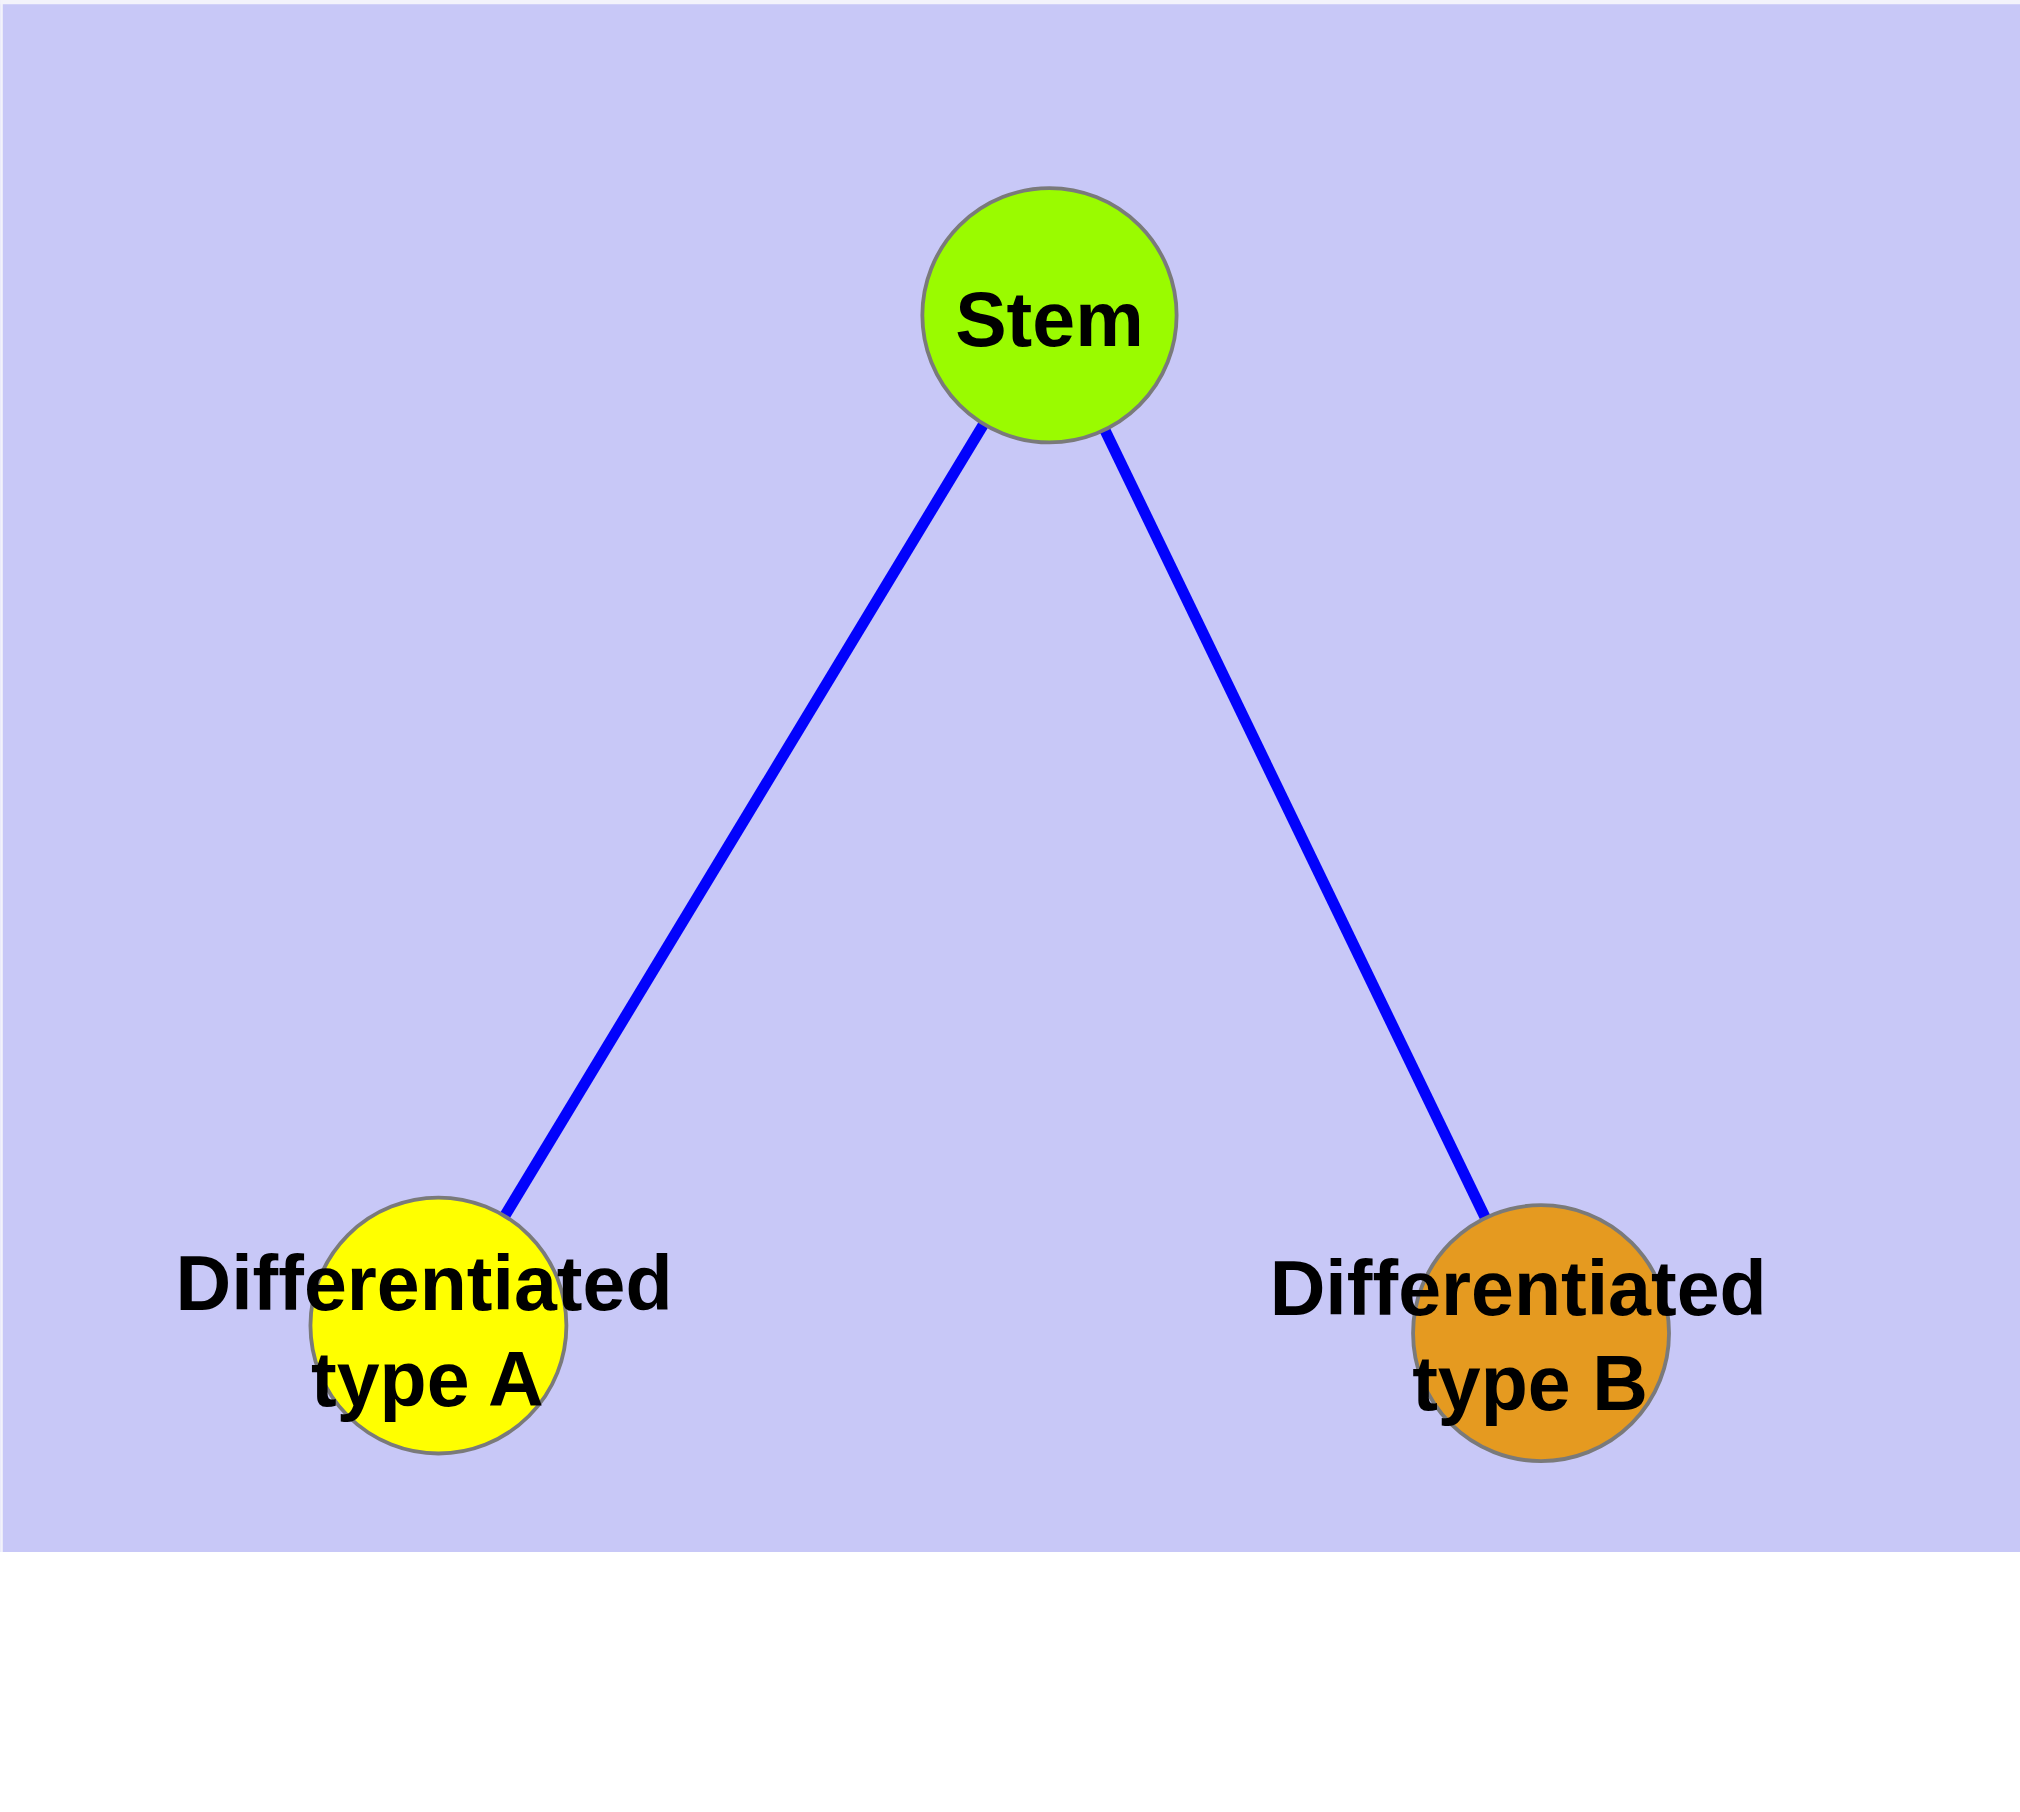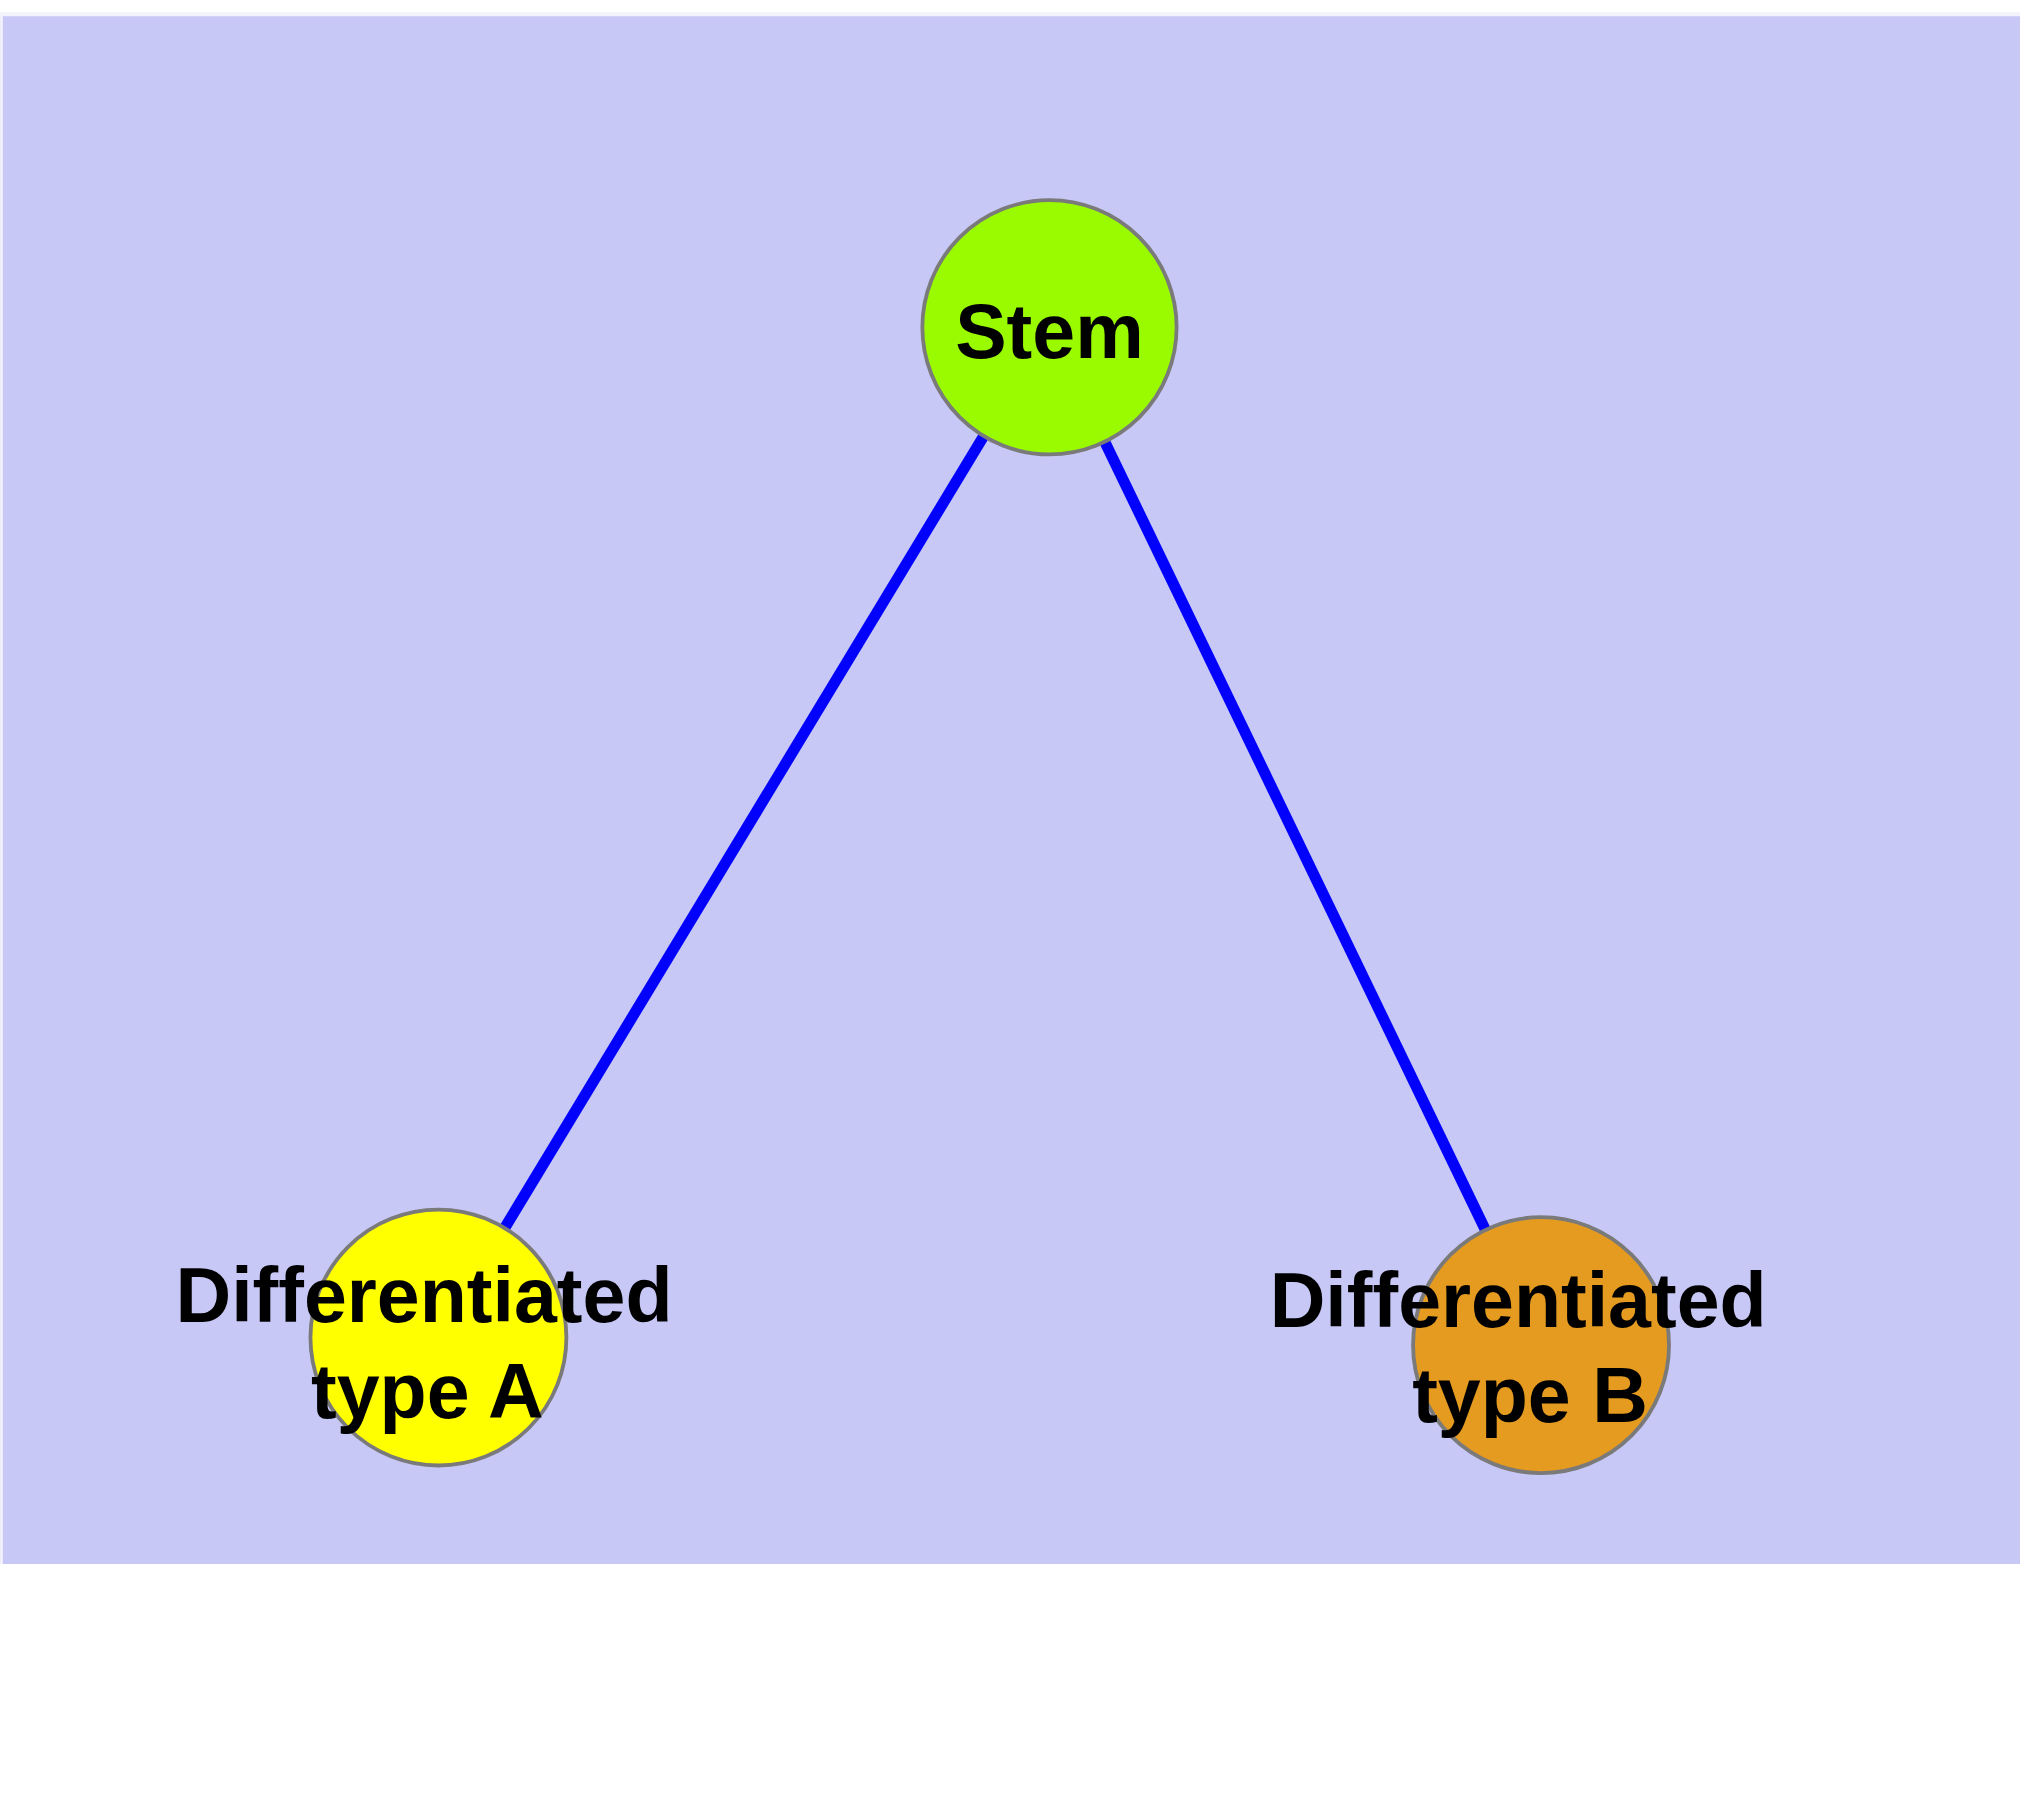--- a/index.html
+++ b/index.html
@@ -5,21 +5,20 @@
   html, body {
     margin: 0;
     padding: 0;
     background: #ffffff;
   }
   .stage {
     position: relative;
     width: 2021px;
     height: 1552px;
     overflow: hidden;
-    margin-top: 12px;
   }
   svg.diagram {
     display: block;
     width: 2021px;
     height: 1812px;
     font-family: "Liberation Sans", sans-serif;
   }
   .node-circle {
     stroke-width: 4.5px;
   }

